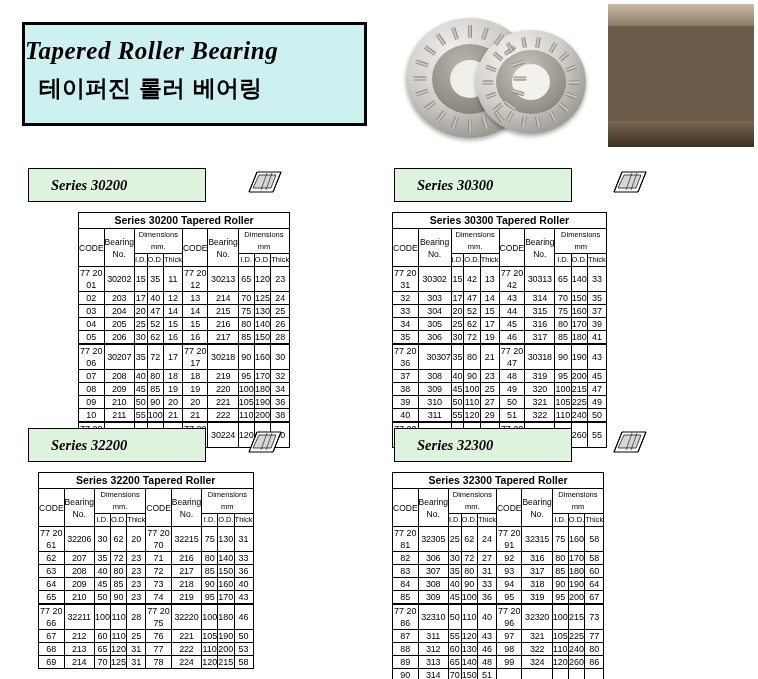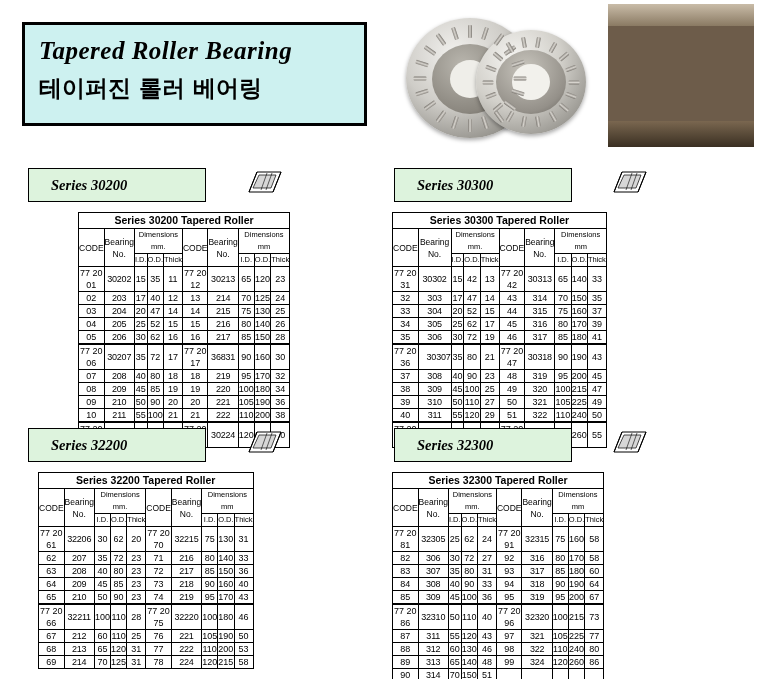--- a/index.html
+++ b/index.html
@@ -17,21 +17,21 @@
   }
   .title-box{
     position:absolute;left:22px;top:22px;width:345px;height:104px;
     background:#cdf1f0;border:3px solid #000;
     box-sizing:border-box;
   }
   .title-en{
     font-family:"Liberation Serif", serif;
     font-style:italic;font-weight:bold;
     font-size:25px;letter-spacing:.5px;
-    margin:12px 0 0 14px;
+    margin:12px 0 0 0;
   }
   .title-kr{
     font-family:"DejaVu Sans", sans-serif;
     font-weight:bold;font-size:23px;
     margin:8px 0 0 14px;
   }
   .photo{
     position:absolute;top:0;background:#d7d2c9;overflow:hidden;
   }
   .photo-a{left:370px;top:4px;width:235px;height:143px;background:#ffffff;}
@@ -267,21 +267,21 @@
             <td class="w-dim">150</td>
             <td class="w-th">28</td>
           </tr>
           <tr>
             <td class="code w-code" style="border-top: 2px solid rgb(0, 0, 0); margin-top: 44px;">77 20 06</td>
             <td class="bnum w-bno" style="border-top: 2px solid rgb(0, 0, 0);">30207</td>
             <td class="w-dim" style="border-top: 2px solid rgb(0, 0, 0);">35</td>
             <td class="w-dim" style="border-top: 2px solid rgb(0, 0, 0);">72</td>
             <td class="w-th" style="border-top: 2px solid rgb(0, 0, 0);">17</td>
             <td class="code w-code" style="border-top: 2px solid rgb(0, 0, 0);">77 20 17</td>
-            <td class="bnum w-bno" style="border-top: 2px solid rgb(0, 0, 0);">36831</td>
+            <td class="bnum w-bno" style="border-top: 2px solid rgb(0, 0, 0);">30218</td>
             <td class="w-dim" style="border-top: 2px solid rgb(0, 0, 0);">90</td>
             <td class="w-dim" style="border-top: 2px solid rgb(0, 0, 0);">160</td>
             <td class="w-th" style="border-top: 2px solid rgb(0, 0, 0);">30</td>
           </tr>
           <tr>
             <td class="code w-code">07</td>
             <td class="bnum w-bno">208</td>
             <td class="w-dim">40</td>
             <td class="w-dim">80</td>
             <td class="w-th">18</td>

